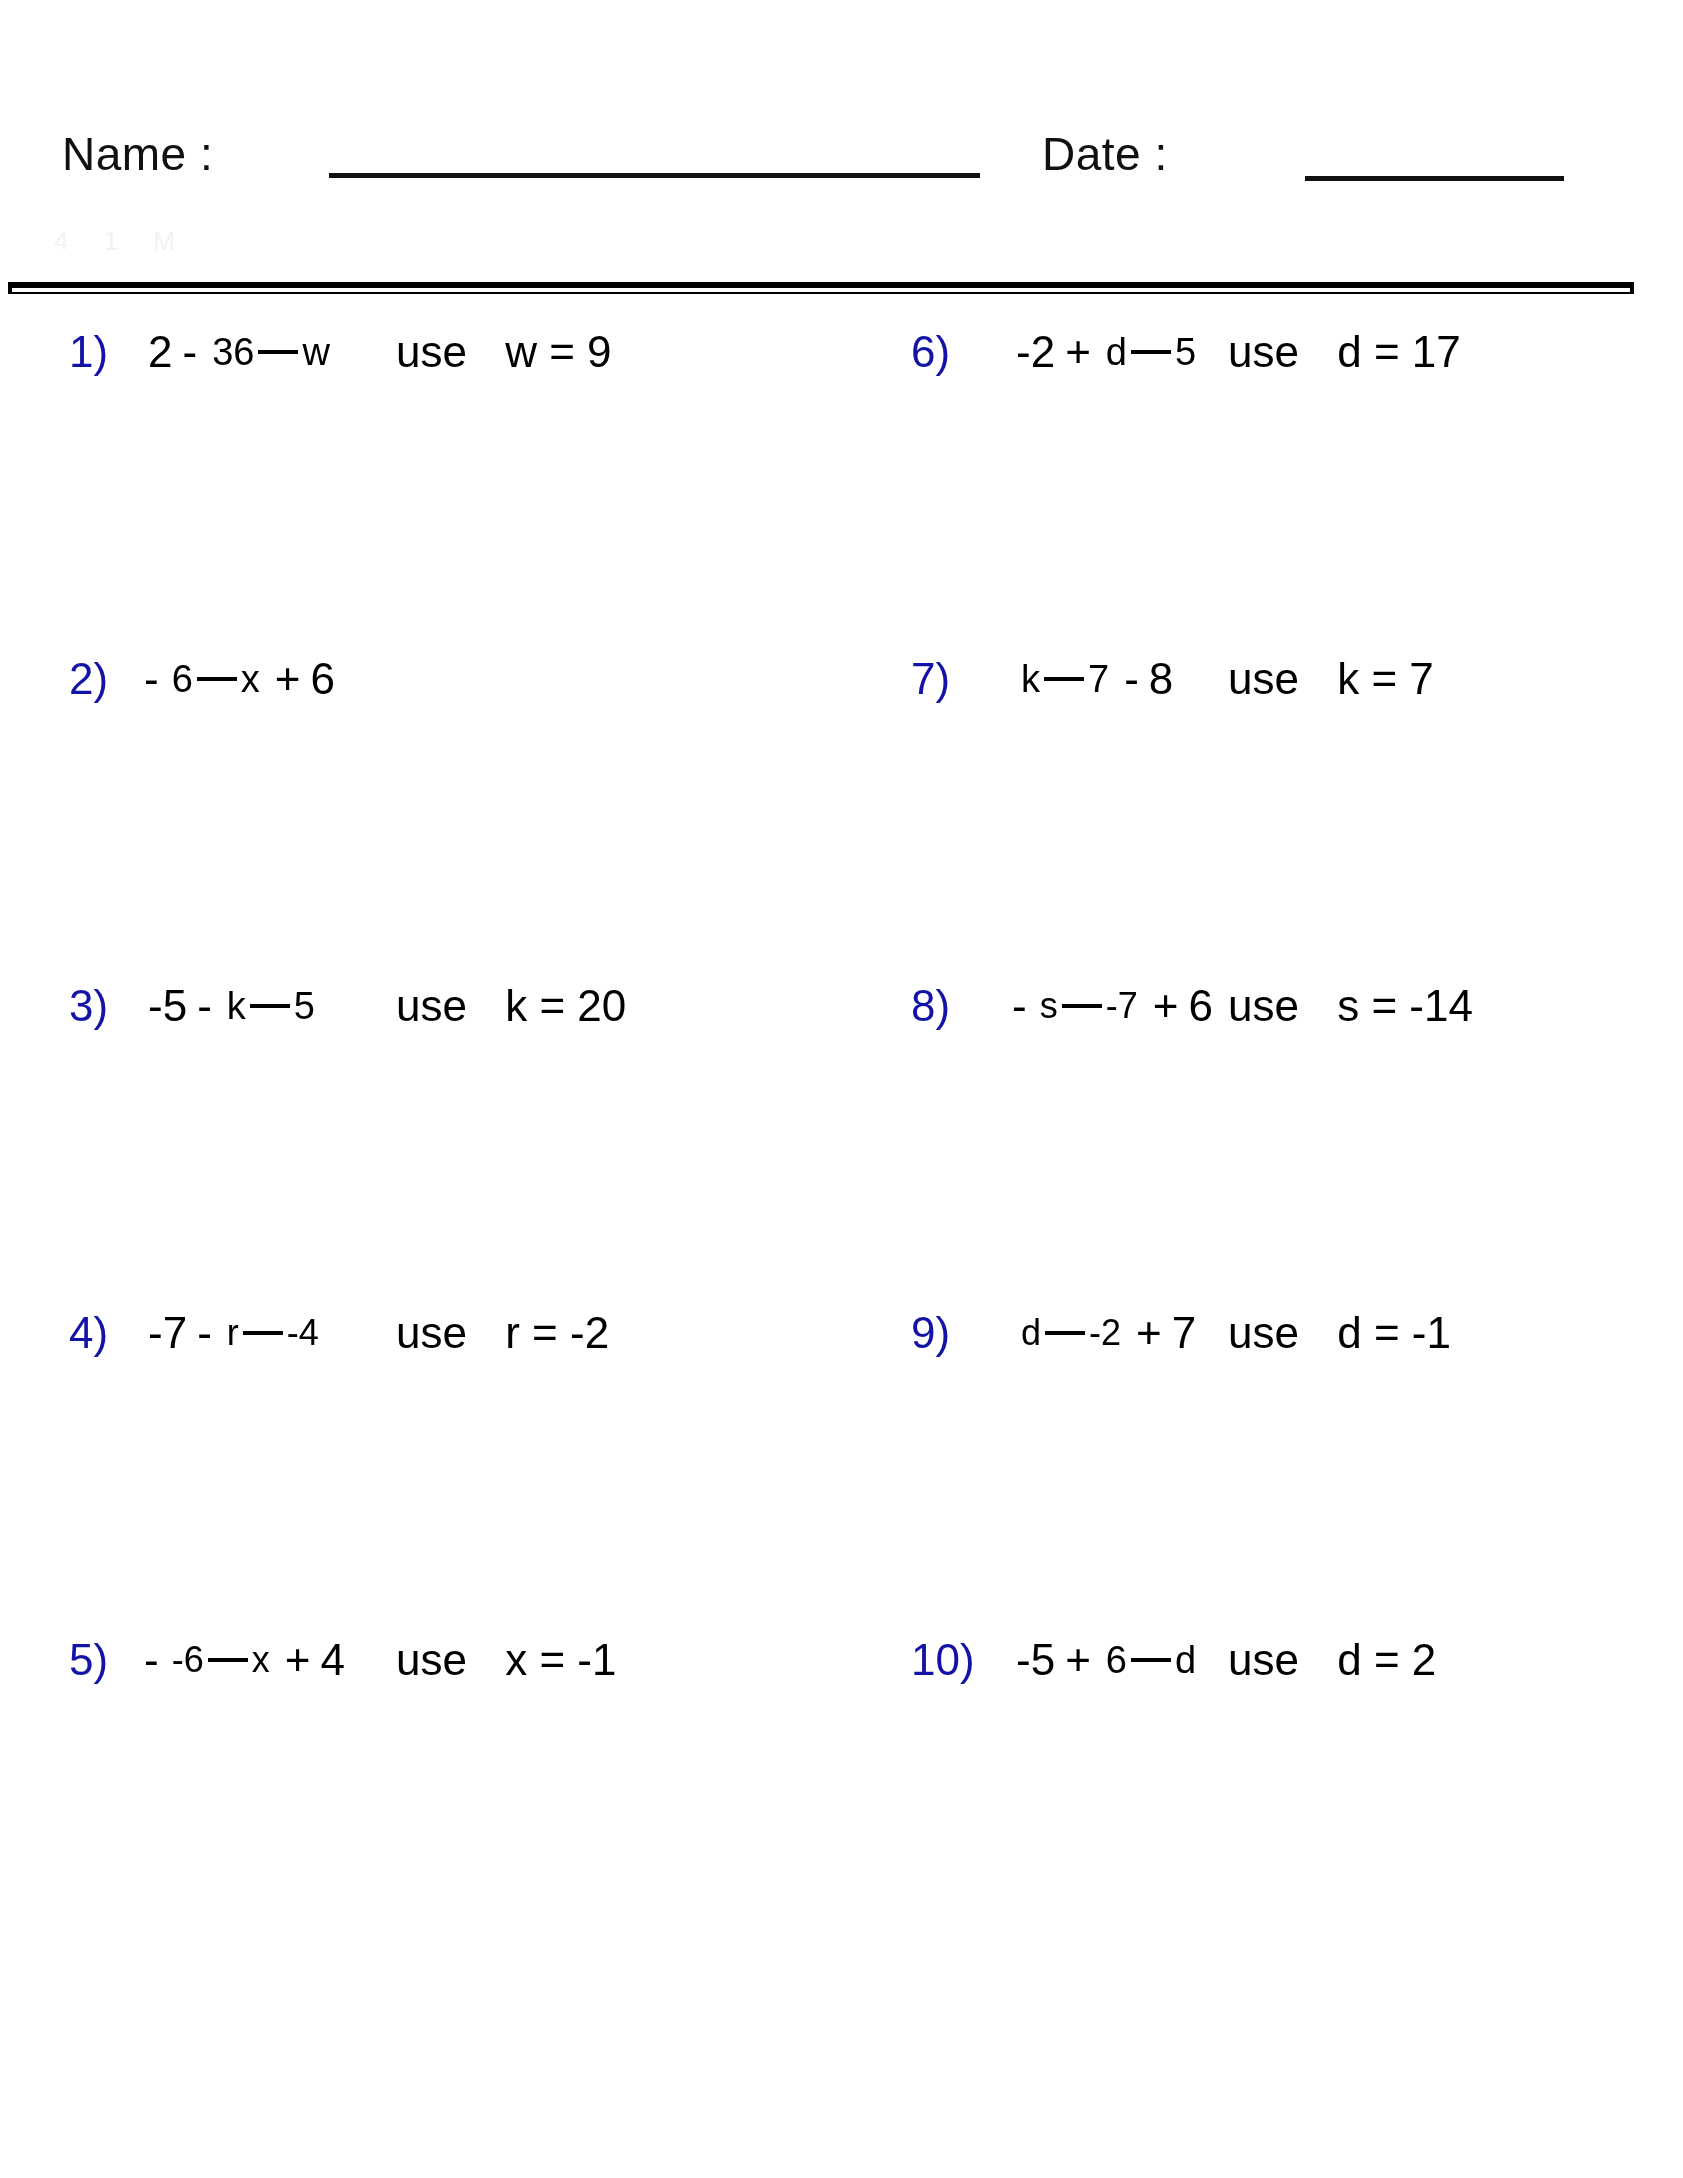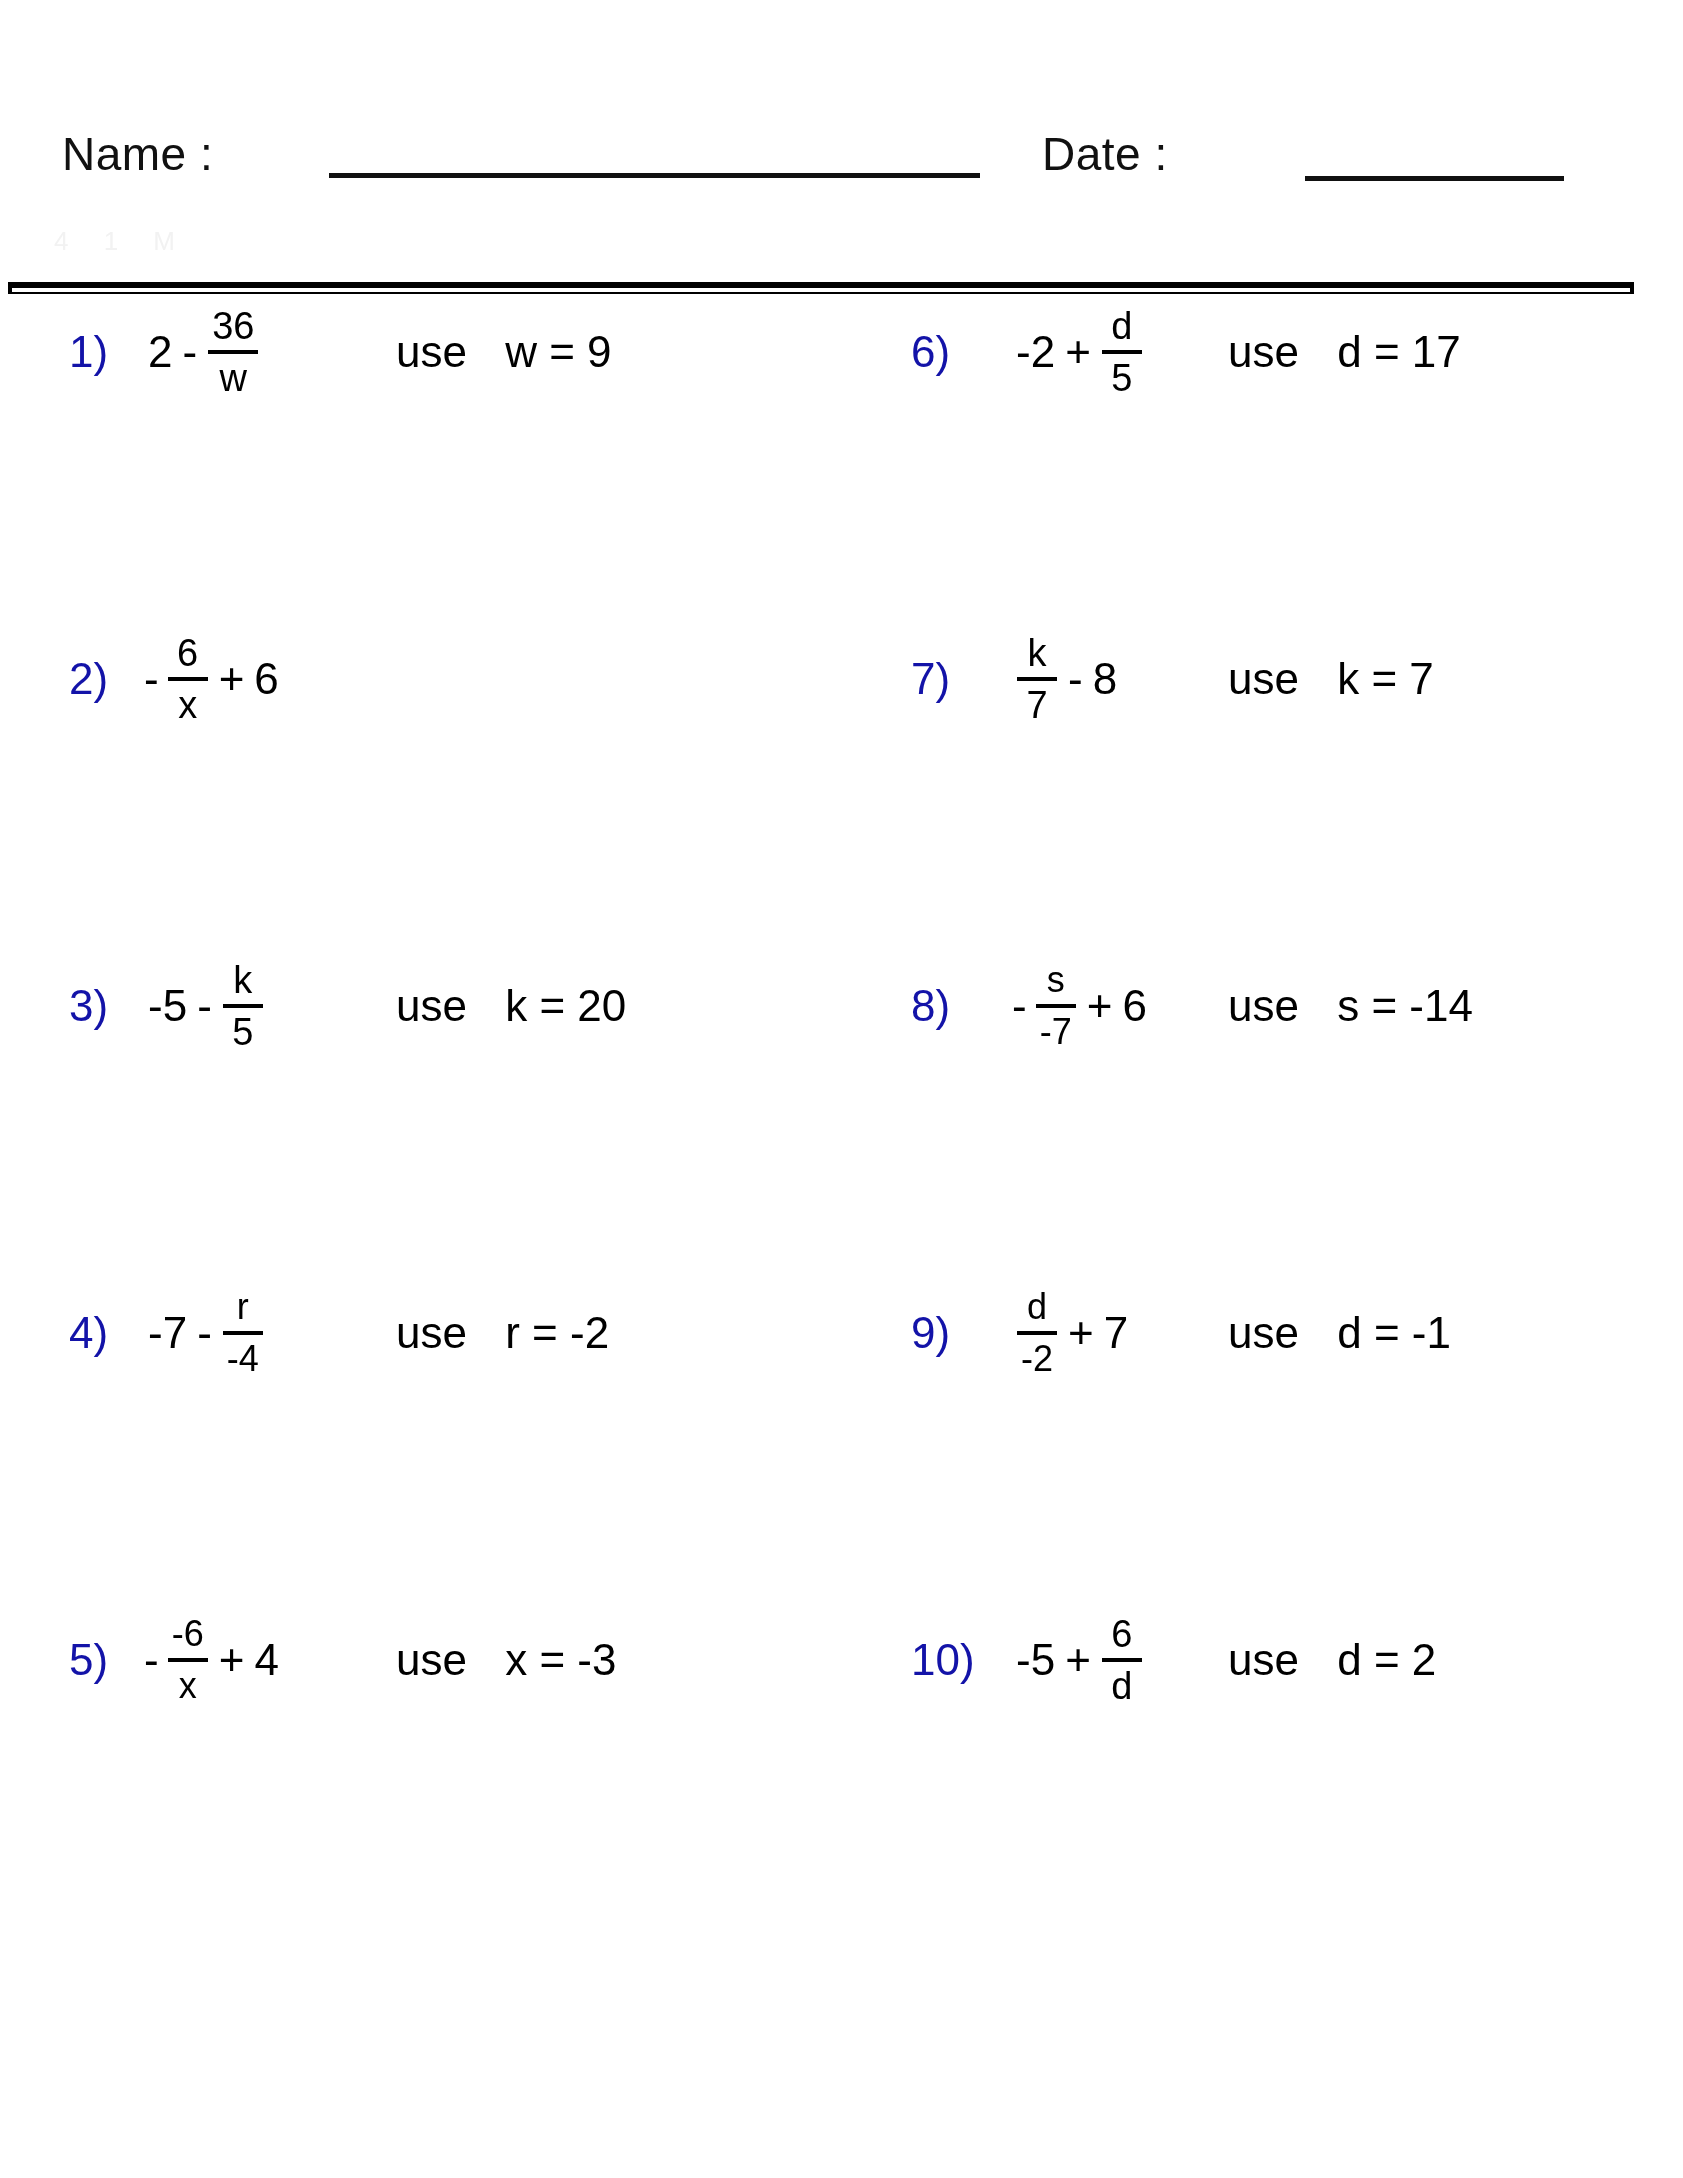--- a/index.html
+++ b/index.html
@@ -124,21 +124,21 @@
   }
   .expr .lead-neg {
     display: inline-block;
     padding: 0 4px 0 0;
     line-height: 109px;
   }
 
   
   .frac {
     display: inline-flex;
-    flex-direction: column;
+    flex-direction: row;
     align-items: center;
     justify-content: center;
     vertical-align: middle;
     margin: 0 5px;
     line-height: 1;
   }
   .frac .num,
   .frac .den {
     font-size: 38px;
     line-height: 44px;
@@ -348,21 +348,21 @@
         <span class="frac small">
           <span class="num">-6</span>
           <span class="bar"></span>
           <span class="den">x</span>
         </span>
         <span class="op">+</span>
         <span class="term">4</span>
       </span>
       <span class="use-block">
         <span class="use-word">use</span>
-        <span>x = -3</span>
+        <span>x = -1</span>
       </span>
     </div>
 
     <div class="problem col-right">
       <span class="prob-num">10)</span>
       <span class="expr">
 
         <span class="term">-5</span>
         <span class="op">+</span>
         <span class="frac">

